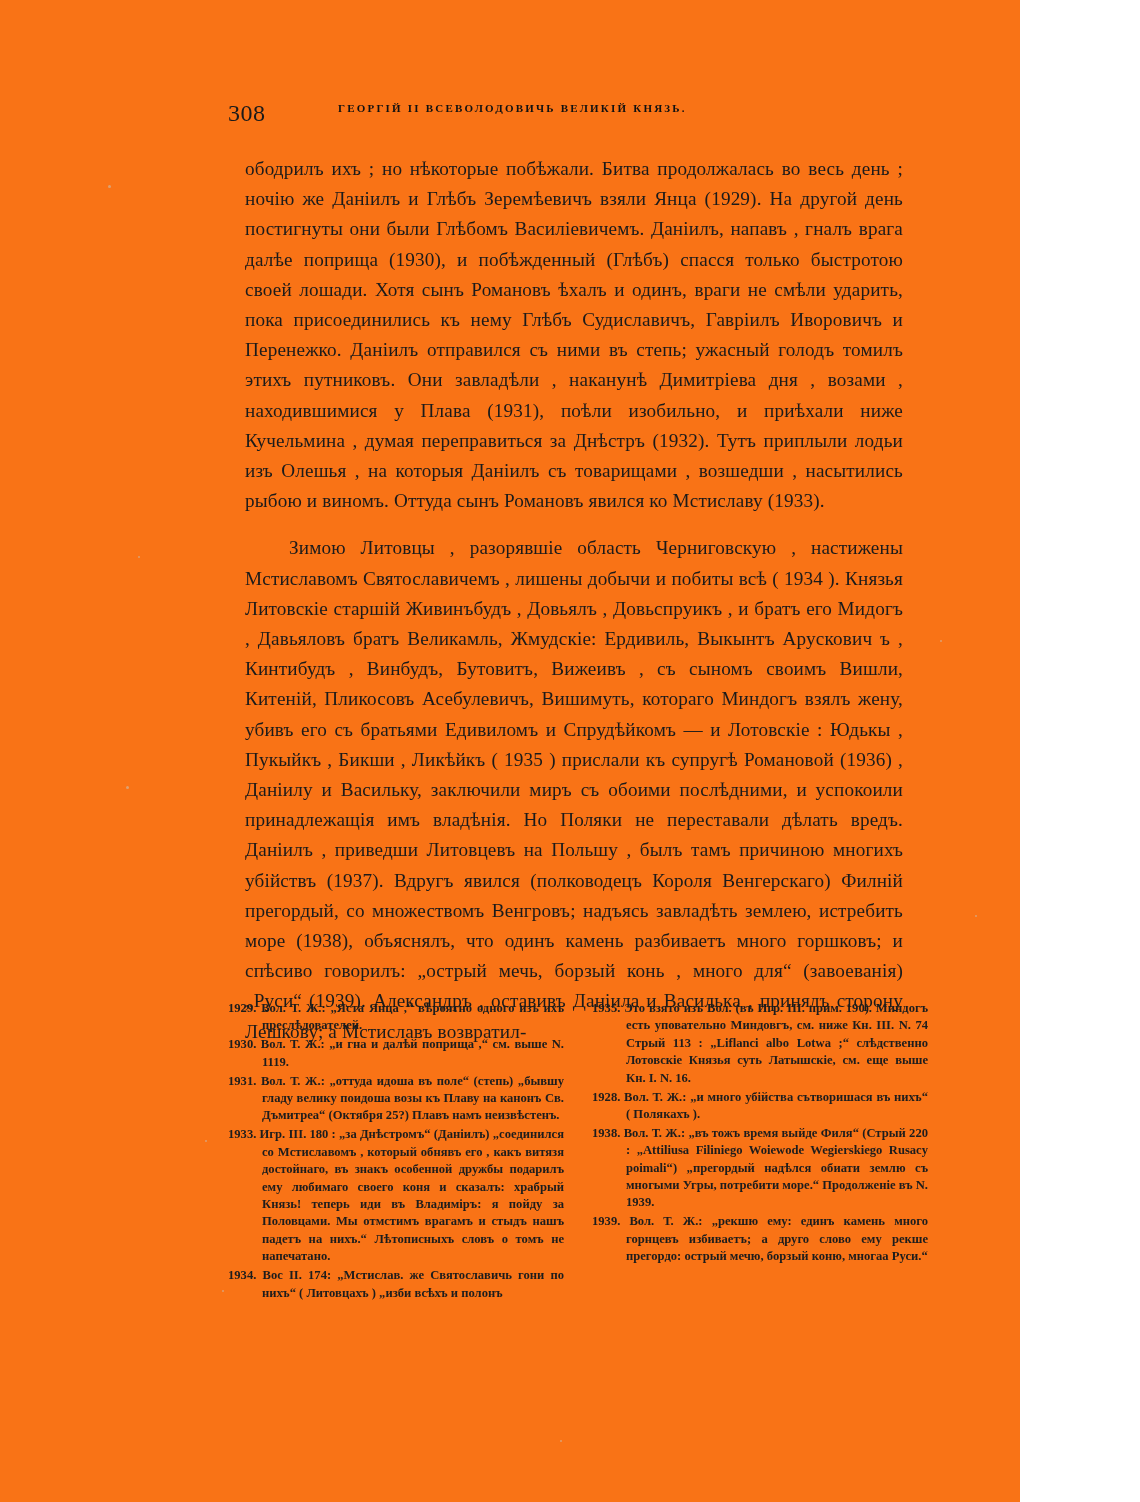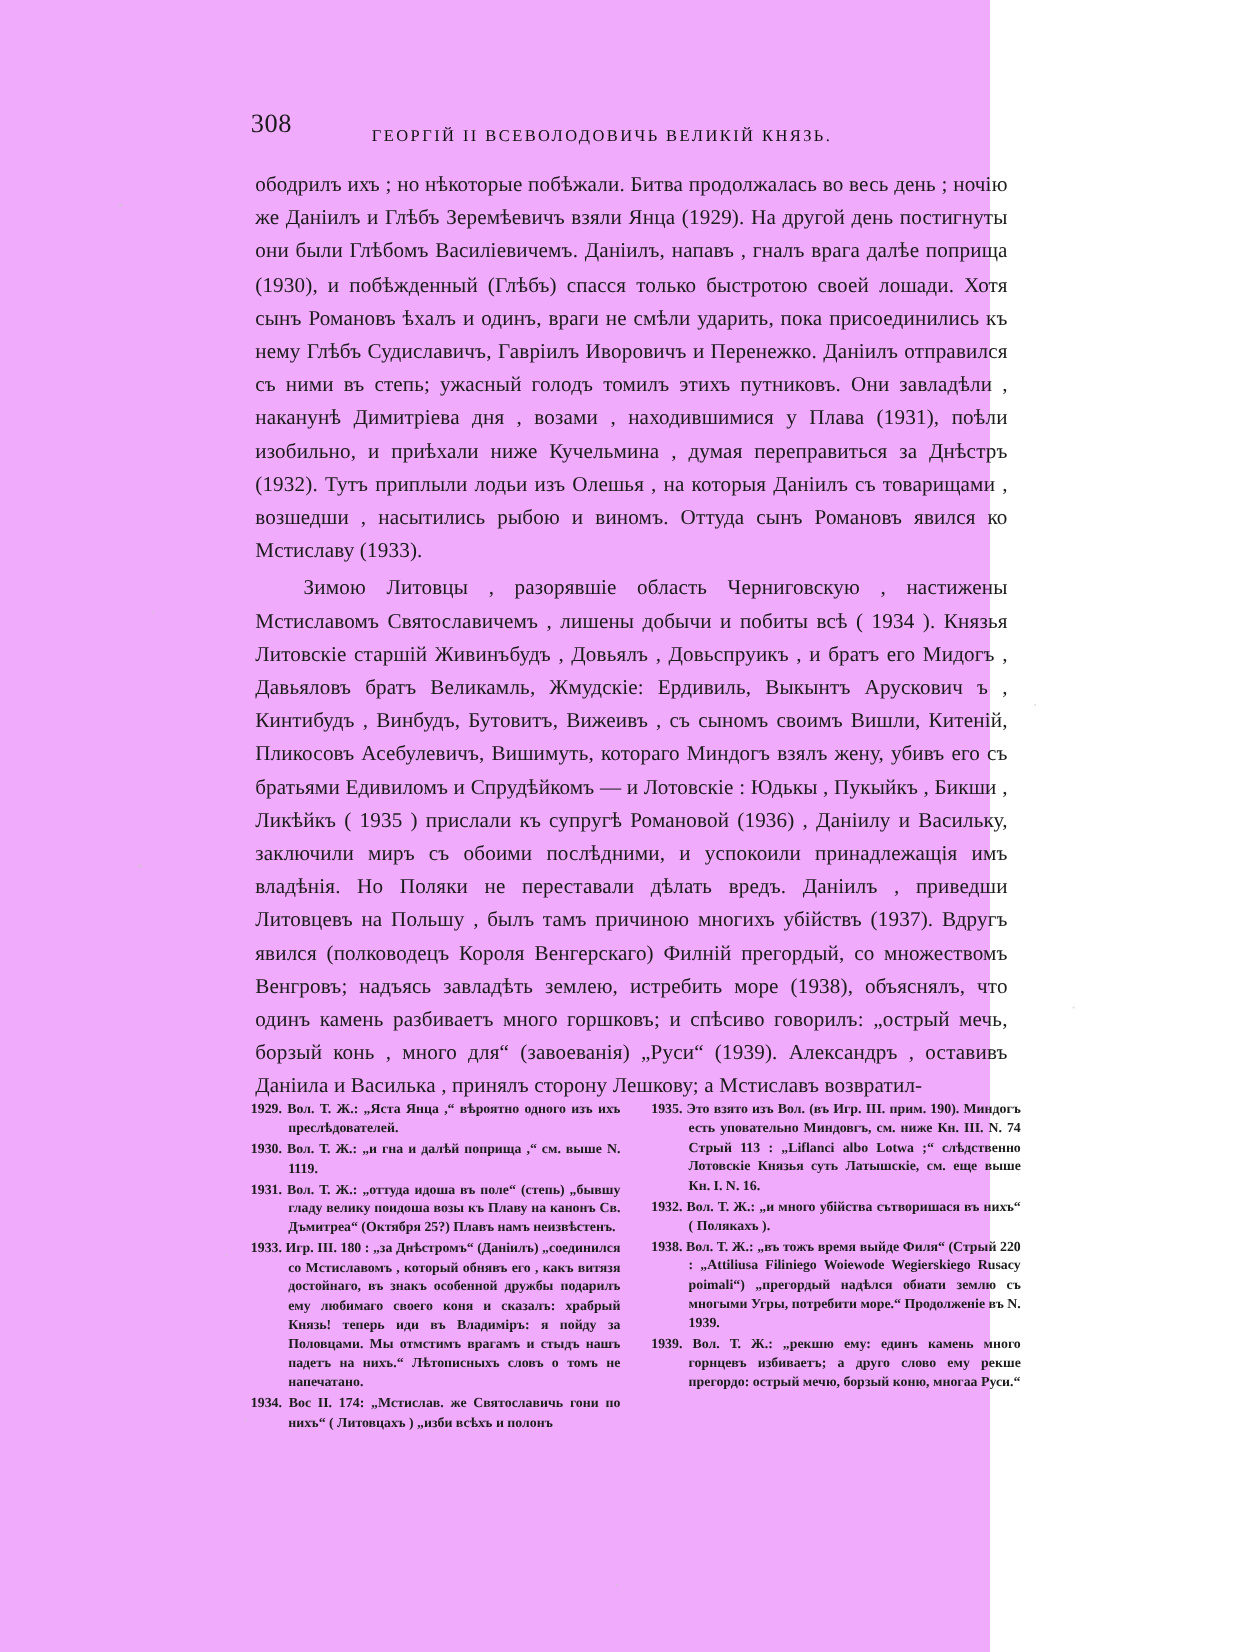--- a/index.html
+++ b/index.html
@@ -11,23 +11,23 @@
     width: 1140px;
     height: 1502px;
     position: relative;
     font-family: "Liberation Serif", "DejaVu Serif", serif;
     color: #1a1a1a;
     overflow: hidden;
   }
   .page {
     position: absolute;
     left: 0; top: 0;
-    width: 900px;
+    width: 1020px;
     height: 1502px;
-    background: #f0abfc;
+    background: #f97316;
   }
   .page-inner {
     position: absolute;
     left: 228px;
     top: 98px;
     width: 692px;
   }
   
   .header {
     position: relative;
@@ -37,39 +37,39 @@
     position: absolute;
     left: 0;
     top: 2px;
     font-size: 24px;
     letter-spacing: 0.5px;
     color: #1a1a1a;
   }
   .running-title {
     position: absolute;
     left: 110px;
-    top: 18px;
-    font-size: 15px;
-    font-weight: normal;
+    top: 4px;
+    font-size: 11px;
+    font-weight: bold;
     letter-spacing: 2.2px;
     color: #111;
     white-space: nowrap;
   }
   
   .body-text {
     margin-top: 22px;
     font-size: 19.2px;
     line-height: 30.2px;
     text-align: justify;
     text-justify: inter-word;
     color: #1b1b1b;
     letter-spacing: 0.15px;
   }
   .body-text p {
-    margin: 4px;
+    margin: 17px;
   }
   .body-text p + p {
     margin-top: 3px;
   }
   .body-text p.indent {
     text-indent: 44px;
   }
   
   .notes {
     position: absolute;
@@ -117,21 +117,21 @@
 
   </div>
 
   <div class="notes">
     <p class="note">1929. Вол. Т. Ж.: „Яста Янца ,“ вѣроятно одного изъ ихъ преслѣдователей.</p>
     <p class="note">1930. Вол. Т. Ж.: „и гна и далѣй поприща ,“ см. выше N. 1119.</p>
     <p class="note">1931. Вол. Т. Ж.: „оттуда идоша въ поле“ (степь) „бывшу гладу велику поидоша возы къ Плаву на канонъ Св. Дъмитреа“ (Октября 25?) Плавъ намъ неизвѣстенъ.</p>
     <p class="note">1933. Игр. III. 180 : „за Днѣстромъ“ (Даніилъ) „соединился со Мстиславомъ , который обнявъ его , какъ витязя достойнаго, въ знакъ особенной дружбы подарилъ ему любимаго своего коня и сказалъ: храбрый Князь! теперь иди въ Владиміръ: я пойду за Половцами. Мы отмстимъ врагамъ и стыдъ нашъ падетъ на нихъ.“ Лѣтописныхъ словъ о томъ не напечатано.</p>
     <p class="note">1934. Вос II. 174: „Мстислав. же Святославичь гони по нихъ“ ( Литовцахъ ) „изби всѣхъ и полонъ</p>
     <p class="note">1935. Это взято изъ Вол. (въ Игр. III. прим. 190). Миндогъ есть уповательно Миндовгъ, см. ниже Кн. III. N. 74 Стрый 113 : „Liflanci albo Lotwa ;“ слѣдственно Лотовскіе Князья суть Латышскіе, см. еще выше Кн. I. N. 16.</p>
-    <p class="note">1932. Вол. Т. Ж.: „и много убійства сътворишася въ нихъ“ ( Полякахъ ).</p>
+    <p class="note">1928. Вол. Т. Ж.: „и много убійства сътворишася въ нихъ“ ( Полякахъ ).</p>
     <p class="note">1938. Вол. Т. Ж.: „въ тожъ время выйде Филя“ (Стрый 220 : „Attiliusa Filiniego Woiewode Wegierskiego Rusacy poimali“) „прегордый надѣлся обиати землю съ многыми Угры, потребити море.“ Продолженіе въ N. 1939.</p>
     <p class="note">1939. Вол. Т. Ж.: „рекшю ему: единъ камень много горнцевъ избиваетъ; а друго слово ему рекше прегордо: острый мечю, борзый коню, многаа Руси.“</p>
   </div>
 
   <div class="speck" style="left:108px;top:185px;width:3px;height:3px;"></div>
   <div class="speck" style="left:138px;top:556px;width:2px;height:2px;"></div>
   <div class="speck" style="left:126px;top:786px;width:3px;height:3px;"></div>
   <div class="speck" style="left:205px;top:1140px;width:2px;height:2px;"></div>
   <div class="speck" style="left:222px;top:1290px;width:2px;height:2px;"></div>
   <div class="speck" style="left:940px;top:640px;width:2px;height:2px;"></div>

